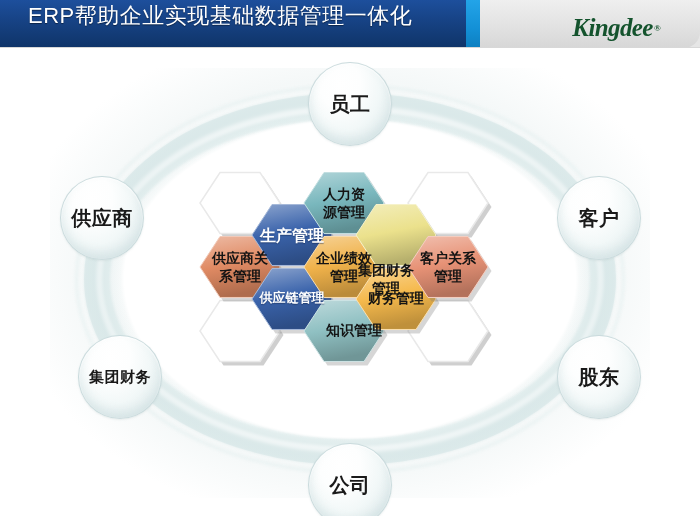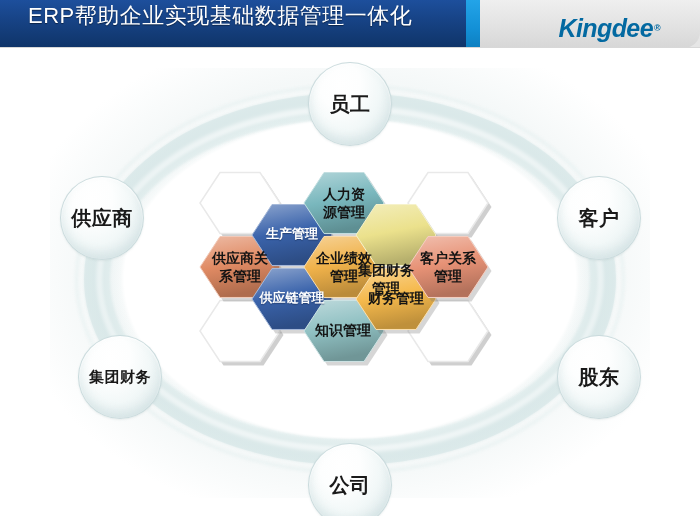--- a/index.html
+++ b/index.html
@@ -35,24 +35,24 @@
     display:flex; align-items:center;
     color:#ffffff;
     font-size:22px; font-weight:400;
     letter-spacing:0.5px;
     text-shadow:0 1px 1px rgba(0,0,0,0.45);
     white-space:nowrap;
   }
   #brand-logo {
     position:absolute; right:40px; top:0; height:56px;
     display:flex; align-items:center;
-    color:#0369a1;
+    color:#14532d;
     font-size:25px; font-weight:bold; font-style:italic;
     letter-spacing:-0.6px;
-    font-family:Liberation Sans, sans-serif;
+    font-family:Liberation Serif, serif;
   }
   #brand-logo .tm {
     font-size:9px; font-style:normal; vertical-align:super;
     margin-left:1px; font-weight:bold;
   }
 
   
   #stage {
     position:absolute; left:0; top:48px; width:700px; height:468px;
     background:#ffffff; overflow:hidden;
@@ -243,27 +243,27 @@
           <polygon points="436.00,187.00 416.00,217.48 376.00,217.48 356.00,187.00 376.00,156.52 416.00,156.52" fill="url(#g10)" stroke="#f6f2cb" stroke-width="1"></polygon>
           <polygon points="439.50,255.00 419.50,285.48 379.50,285.48 359.50,255.00 379.50,224.52 419.50,224.52" fill="rgba(120,120,120,0.30)"></polygon>
           <polygon points="436.00,251.00 416.00,281.48 376.00,281.48 356.00,251.00 376.00,220.52 416.00,220.52" fill="url(#g11)" stroke="#fbe0ae" stroke-width="1"></polygon>
           <polygon points="491.50,223.00 471.50,253.48 431.50,253.48 411.50,223.00 431.50,192.52 471.50,192.52" fill="rgba(120,120,120,0.30)"></polygon>
           <polygon points="488.00,219.00 468.00,249.48 428.00,249.48 408.00,219.00 428.00,188.52 468.00,188.52" fill="url(#g12)" stroke="#f4cec1" stroke-width="1"></polygon>
         </g>
     </svg>
 
   <div class="hex-label dark" style="left: 195px; top: 202px;">供应商关
 系管理</div>
-      <div class="hex-label light" style="left: 247px; top: 178px; font-size: 13px;">生产管理</div>
+      <div class="hex-label light" style="left: 247px; top: 178px; font-size: 16px;">生产管理</div>
       <div class="hex-label light" style="left: 247px; top: 242px; font-size: 13px;">供应链管理</div>
       <div class="hex-label dark" style="left: 299px; top: 138px;">人力资
 源管理</div>
       <div class="hex-label dark" style="left: 299px; top: 202px;">企业绩效
 管理</div>
-      <div class="hex-label dark" style="left: 298px; top: 274px;">知识管理</div>
+      <div class="hex-label dark" style="left: 309px; top: 274px;">知识管理</div>
       <div class="hex-label dark" style="left: 341px; top: 170px; margin-top: 44px;">集团财务
 管理</div>
       <div class="hex-label dark" style="left: 351px; top: 242px;">财务管理</div>
       <div class="hex-label dark" style="left: 403px; top: 202px;">客户关系
 管理</div>
     </div>
 
   <div class="node" id="node-0">
     <span class="node-label">员工</span>
   </div>

